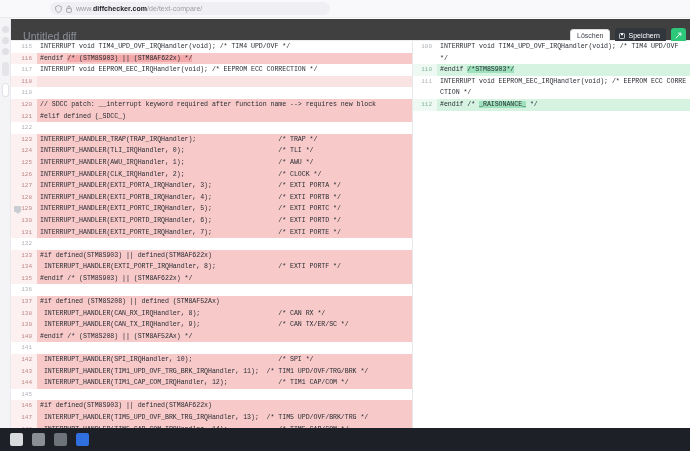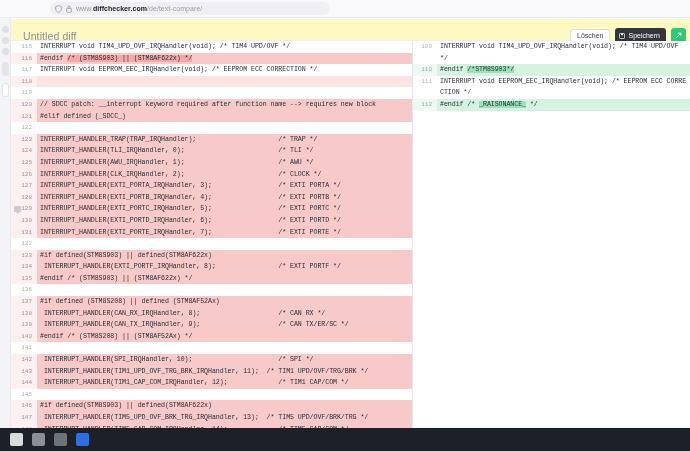--- a/index.html
+++ b/index.html
@@ -51,21 +51,21 @@
   .sb-pill {
     width: 7px; height: 14px; border-radius: 3px;
     background: #e4e4e9; margin: 7px auto 0 2px;
   }
   .sb-pill.active { background: #ffffff; border: 1px solid #e2e2e7; }
 
   
   #app-header {
     position: absolute; top: 19px; left: 11px;
     width: 679px; height: 22px;
-    background: #fef9c3;
+    background: #404040;
     border-bottom: 1px solid #eceef0;
     display: flex; align-items: center;
     padding: 12px 4px 0 12px;
   }
   #doc-title {
     font-size: 10.5px; color: #8a8f98; font-weight: 400;
     letter-spacing: .1px;
   }
   #header-actions {
     margin-left: auto; display: flex; align-items: center; gap: 5px;

